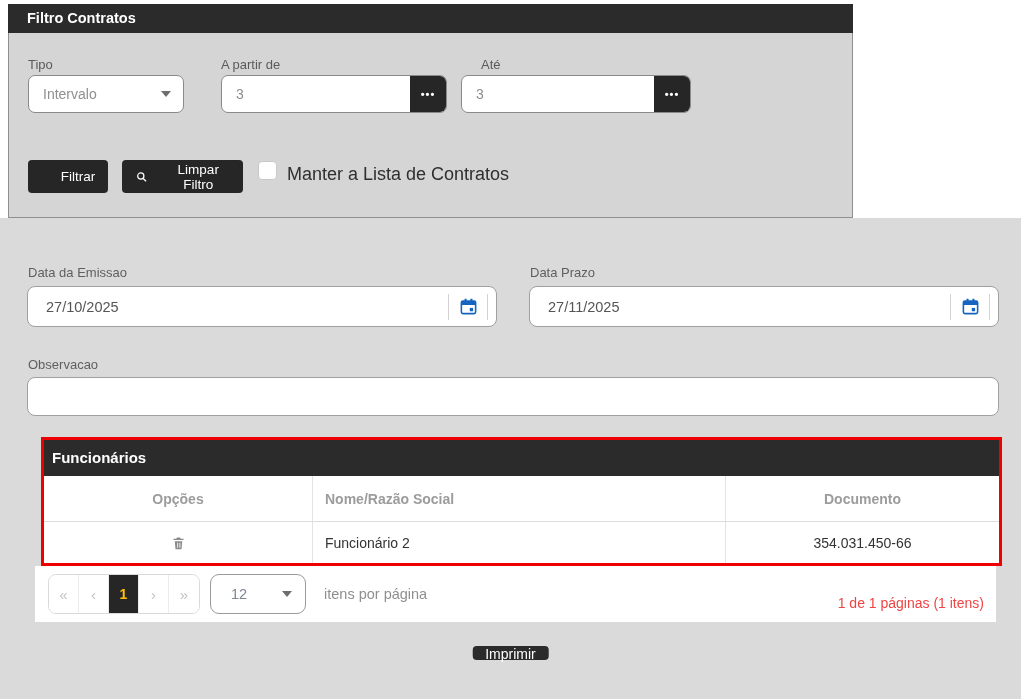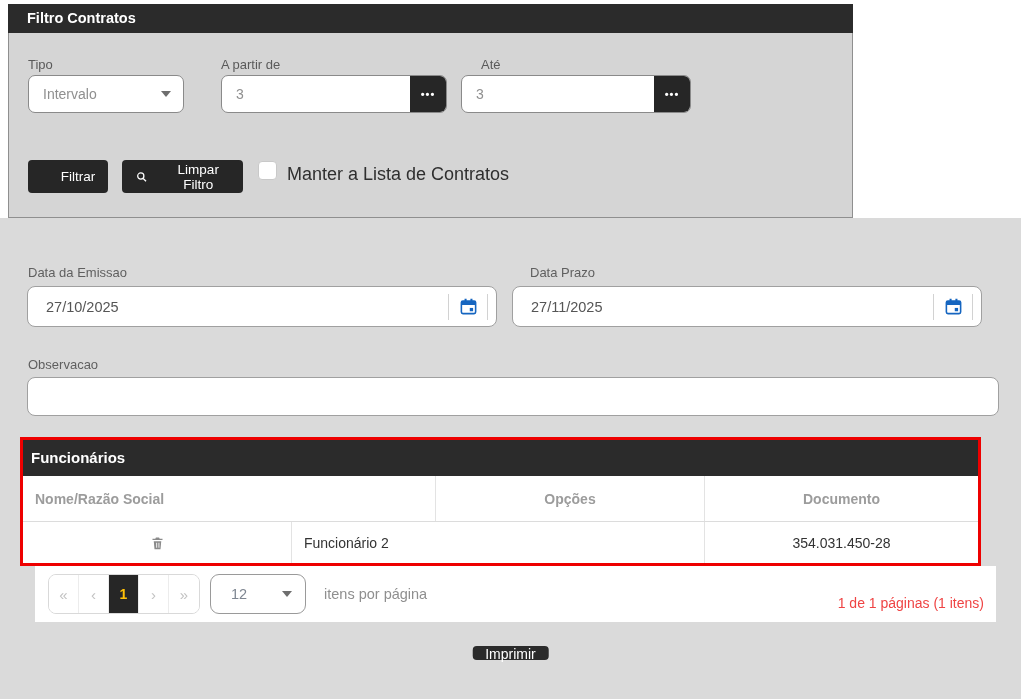--- a/index.html
+++ b/index.html
@@ -38,21 +38,21 @@
   .date-input { position:absolute; height:41px; background:#ffffff; border:1px solid #a0a0a0;
                 border-radius:8px; display:flex; align-items:center; padding:0 8px 0 18px; }
   .date-input input { flex:1; border:none; outline:none; font-size:14.5px; color:#555555; background:transparent; min-width:0; }
   .vdiv { width:1px; height:26px; background:#d2d2d2; }
   .cal-btn { width:38px; height:100%; display:flex; align-items:center; justify-content:center;
              background:transparent; border:none; cursor:pointer; }
   .obs-input { position:absolute; height:39px; background:#ffffff; border:1px solid #a0a0a0;
                border-radius:8px; padding:0 14px; font-size:14.5px; color:#555555; outline:none; }
 
   
-  .func-panel { position:absolute; left:20px; top:219px; width:961px; height:129px;
+  .func-panel { position:absolute; left:41px; top:219px; width:961px; height:129px;
                 border:3px solid #ee0000; background:#ffffff; }
   .func-header { height:36px; background:#2b2b2b; color:#ffffff; font-weight:bold; font-size:15px;
                  line-height:36px; padding-left:8px; }
   .func-table { position:relative; width:100%; }
   .t-row { display:flex; width:100%; }
   .t-head { height:46px; border-bottom:1px solid #dcdcdc; }
   .t-body { height:41px; }
   .t-cell { display:flex; align-items:center; font-size:14px; }
   .c0 { width:269px; justify-content:center; border-right:1px solid #e3e3e3; }
   .c1 { width:413px; padding-left:12px; border-right:1px solid #e3e3e3; }
@@ -146,21 +146,21 @@
           <path d="M4 5h16a1 1 0 0 1 1 1v4H3V6a1 1 0 0 1 1-1z" fill="#1565c0"></path>
           <rect x="7" y="2.2" width="2.6" height="4" fill="#1565c0"></rect>
           <rect x="14.4" y="2.2" width="2.6" height="4" fill="#1565c0"></rect>
           <rect x="13.6" y="13.8" width="4.2" height="4.2" fill="#1565c0"></rect>
         </svg>
       </button>
       <span class="vdiv"></span>
     </div>
 
     <span class="g-label" style="left:530px; top:47px;">Data Prazo</span>
-    <div class="date-input" style="left:512px; top:68px; width:470px;">
+    <div class="date-input" style="left:529px; top:68px; width:470px;">
       <input type="text" value="27/11/2025" style="">
       <span class="vdiv"></span>
       <button class="cal-btn">
         <svg width="19" height="19" viewBox="0 0 24 24">
           <rect x="3" y="5" width="18" height="16" rx="2" fill="none" stroke="#1565c0" stroke-width="2"></rect>
           <path d="M4 5h16a1 1 0 0 1 1 1v4H3V6a1 1 0 0 1 1-1z" fill="#1565c0"></path>
           <rect x="7" y="2.2" width="2.6" height="4" fill="#1565c0"></rect>
           <rect x="14.4" y="2.2" width="2.6" height="4" fill="#1565c0"></rect>
           <rect x="13.6" y="13.8" width="4.2" height="4.2" fill="#1565c0"></rect>
         </svg>
@@ -168,34 +168,34 @@
       <span class="vdiv"></span>
     </div>
 
     <span class="g-label" style="left:28px; top:139px;">Observacao</span>
     <input class="obs-input" style="left: 27px; top: 159px; width: 972px;" type="text" value="">
 
     <div class="func-panel">
       <div class="func-header">Funcionários</div>
       <div class="func-table">
         <div class="t-row t-head">
+          <div class="t-cell c0 th">Opções</div>
           <div class="t-cell c1 th">Nome/Razão Social</div>
-          <div class="t-cell c0 th">Opções</div>
           <div class="t-cell c2 th">Documento</div>
         </div>
         <div class="t-row t-body">
           <div class="t-cell c0">
             <button class="trash-btn">
               <svg width="15" height="16" viewBox="0 0 24 24" fill="#8a8a8a">
                 <path d="M9.5 3h5l1 2H20v2H4V5h4.5l1-2zM6 9h12l-1.2 13H7.2L6 9zm4 2.5v8h1.4v-8H10zm3.6 0v8H15v-8h-1.4z"></path>
               </svg>
             </button>
           </div>
           <div class="t-cell c1 td">Funcionário 2</div>
-          <div class="t-cell c2 td">354.031.450-28</div>
+          <div class="t-cell c2 td">354.031.450-66</div>
         </div>
       </div>
     </div>
 
     <div class="pag-bar">
       <div class="pager">
         <button class="p-cell">«</button>
         <button class="p-cell">‹</button>
         <button class="p-cell p-active">1</button>
         <button class="p-cell">›</button>

